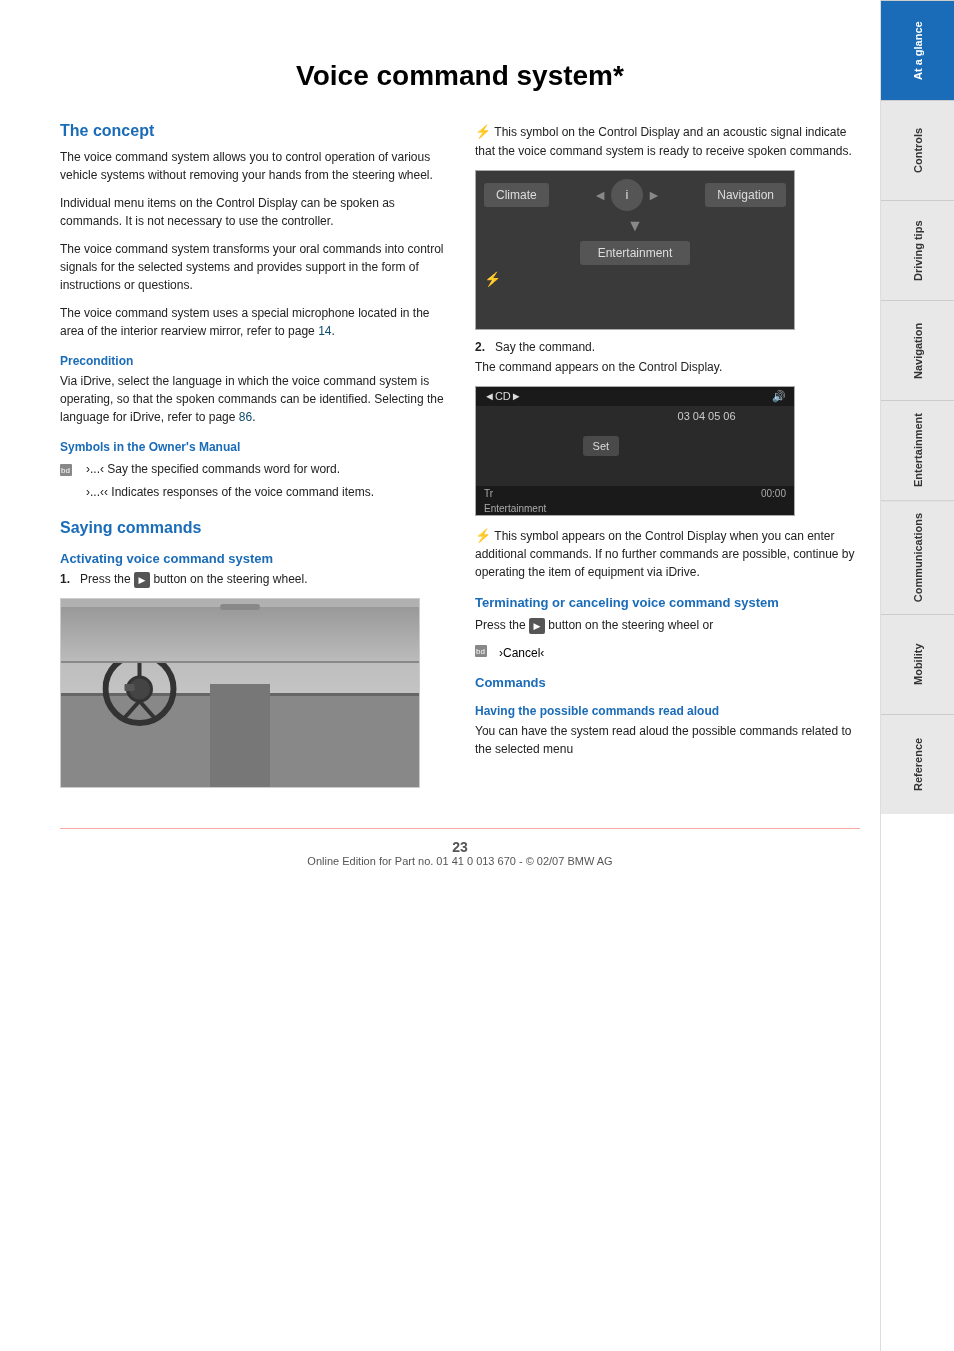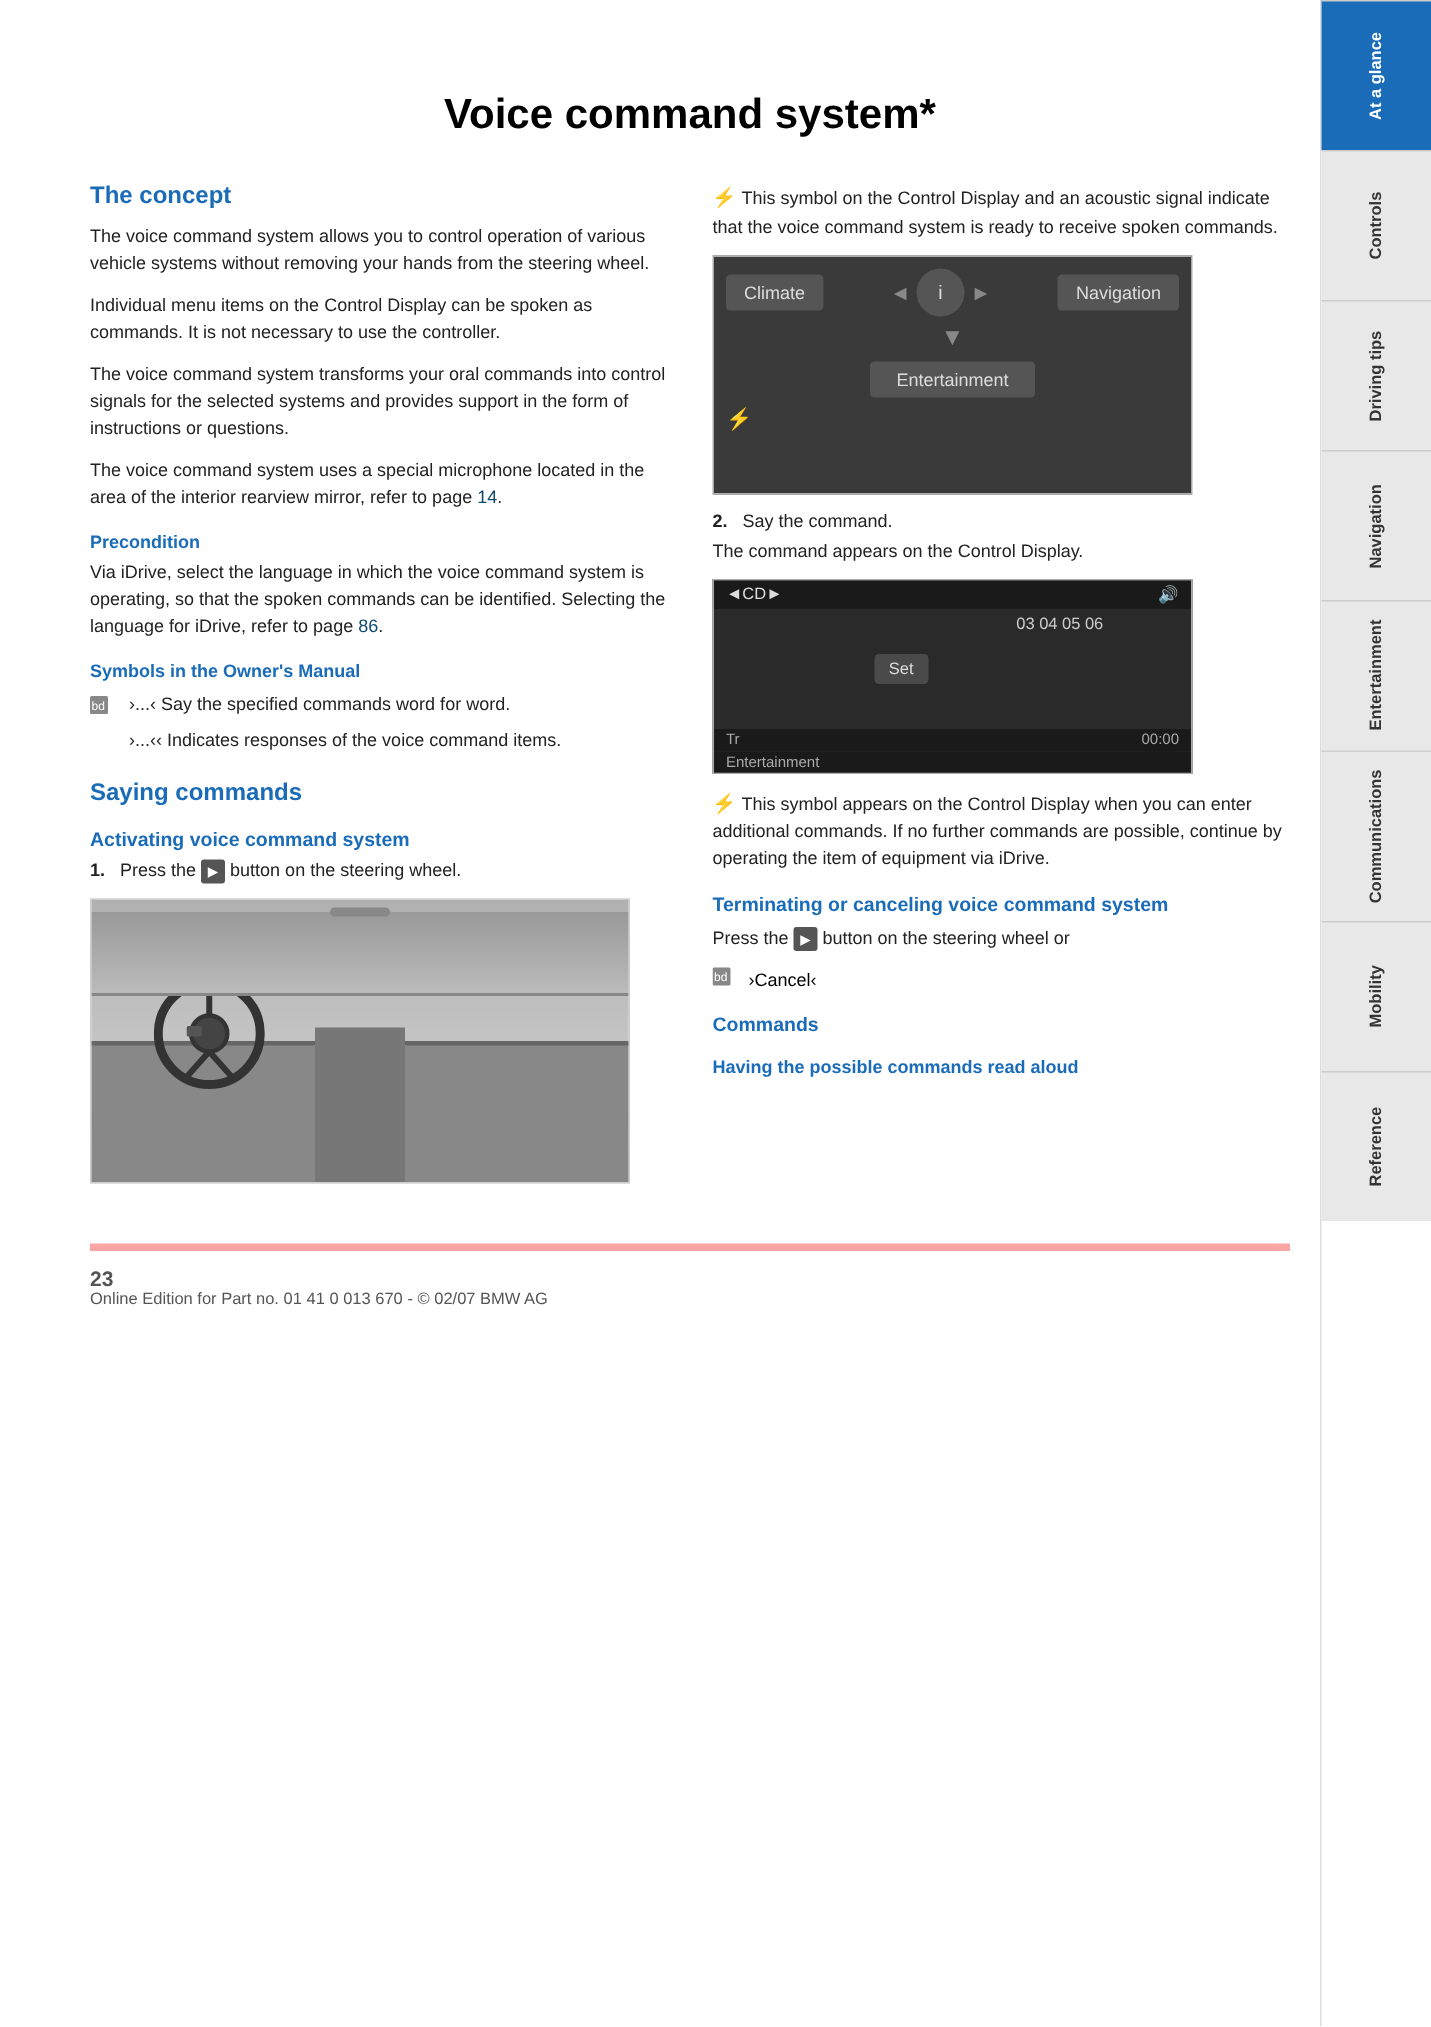--- a/index.html
+++ b/index.html
@@ -208,25 +208,26 @@
     .cancel-row {
       display: flex;
       align-items: center;
       gap: 6px;
       font-size: 12px;
       margin: 4px 0;
     }
 
     
     .page-footer {
+      text-align: center;
       font-size: 11px;
       color: #555;
       margin-top: 30px;
       padding-top: 10px;
-      border-top: 5px solid #fca5a5;
+      border-top: 1px solid #fca5a5;
     }
 
     .page-number {
       font-weight: bold;
       font-size: 14px;
     }
 
     
     .bolt-symbol {
       color: #555;
@@ -408,20 +409,21 @@
               <text x="1" y="10" font-size="8" fill="#fff" font-family="Arial">bd</text>
             </svg>
           </span>
           <span>›Cancel‹</span>
         </div>
 
         <div class="sub-heading">Commands</div>
 
         <div class="precondition-heading">Having the possible commands read aloud</div>
 
+        <p class="body-text">You can have the system read aloud the possible commands related to the selected menu</p>
 
       </div>
     </div>
 
     <div class="page-footer">
       <div class="page-number">23</div>
       <div>Online Edition for Part no. 01 41 0 013 670 - © 02/07 BMW AG</div>
     </div>
 
   </div>

